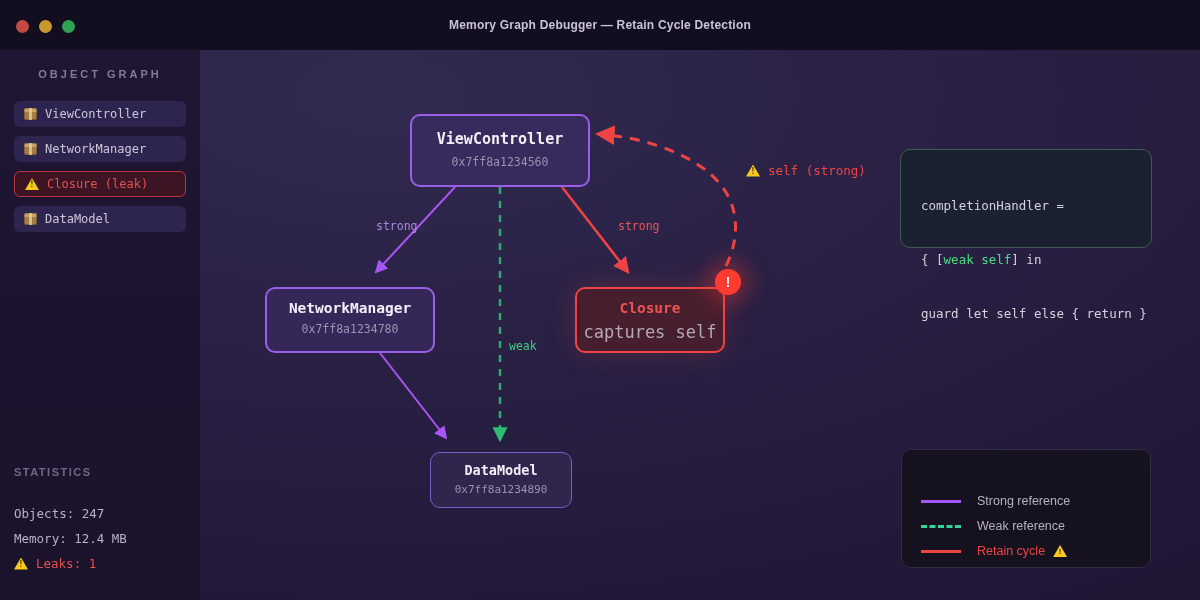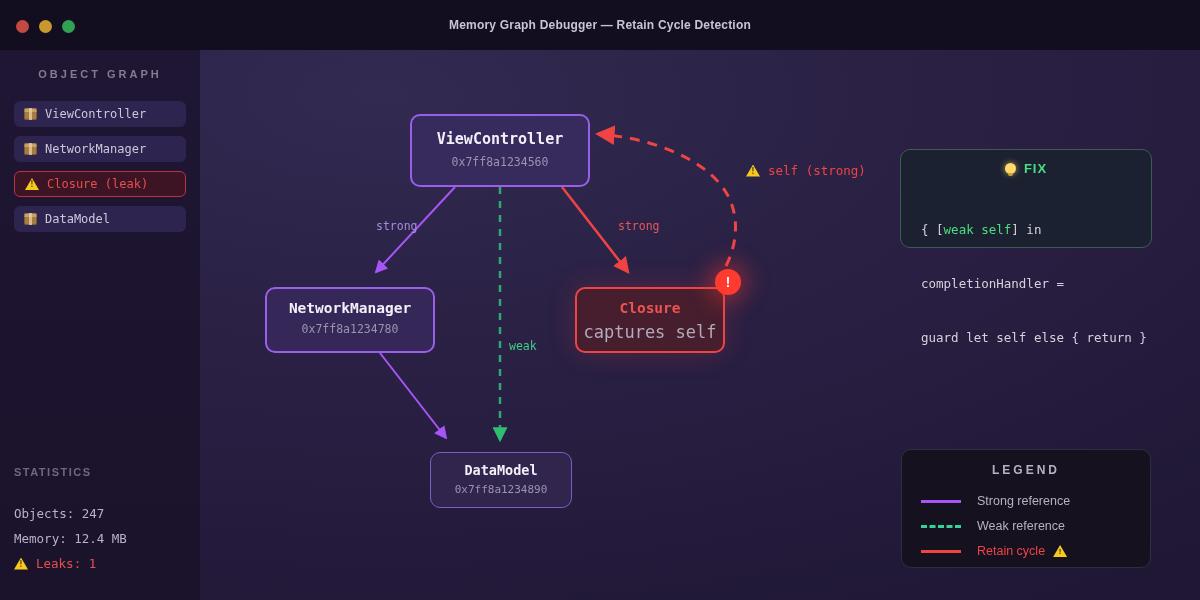--- a/index.html
+++ b/index.html
@@ -216,33 +216,28 @@
       <div class="node-sub">captures self</div>
       <div class="alert-badge">!</div>
     </div>
 
     <div class="node node-dm">
       <div class="node-title">DataModel</div>
       <div class="node-sub">0x7ff8a1234890</div>
     </div>
 
     <div class="fix-panel">
-      <div class="fix-header">
-        <span class="bulb-icon"></span>
-        <span>FIX</span>
-      </div>
       <div class="fix-code">
+        <div>completionHandler =</div>
         <div><span>{ [</span><span class="hl">weak self</span><span>] in</span></div>
-        <div>completionHandler =</div>
         <div>guard let self else { return }</div>
       </div>
     </div>
 
     <div class="legend">
-      <div class="legend-header">LEGEND</div>
       <div class="legend-row r1">
         <span class="swatch swatch-strong"></span>
         <span class="legend-label">Strong reference</span>
       </div>
       <div class="legend-row r2">
         <span class="swatch swatch-weak"></span>
         <span class="legend-label">Weak reference</span>
       </div>
       <div class="legend-row r3">
         <span class="swatch swatch-cycle"></span>

